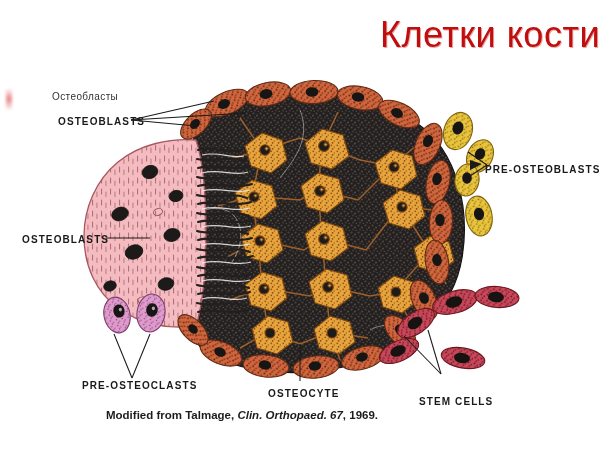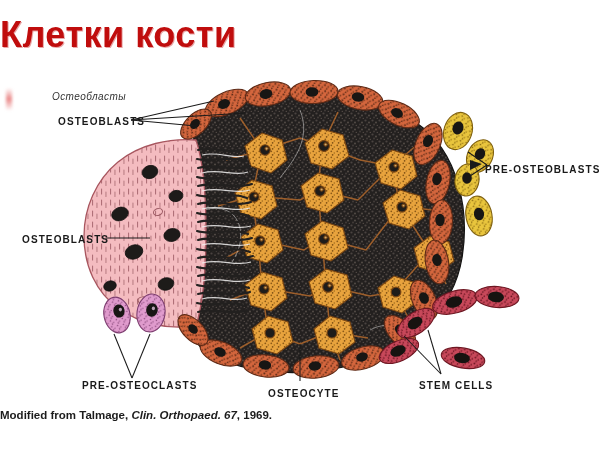--- a/index.html
+++ b/index.html
@@ -8,23 +8,23 @@
     background:#ffffff;
     font-family:"Liberation Sans", sans-serif;
     overflow:hidden;
     position:relative;
   }
   #stage{position:relative;width:600px;height:450px;}
 
   
   .title{
     position:absolute;left:0;top:14px;width:600px;
-    text-align:left;
+    text-align:right;
     font-family:"Liberation Sans", sans-serif;
-    font-size:36px;font-weight:bold;
+    font-size:36px;font-weight:normal;
     color:#c00d0d;
     letter-spacing:0.5px;
     text-shadow:1px 1px 0 rgba(190,0,0,.35);
     white-space:nowrap;
   }
 
   
   .artifact{
     position:absolute;left:6px;top:88px;width:6px;height:22px;
     background:linear-gradient(180deg,rgba(231,120,120,.0),rgba(226,96,96,.75),rgba(231,130,130,.05));
@@ -41,21 +41,21 @@
     color:#1a1a1a;
     white-space:nowrap;
   }
   .lbl-en{
     font-size:10px;font-weight:bold;letter-spacing:1.1px;
   }
   .lbl-ru{
     font-size:10px;font-weight:normal;letter-spacing:.4px;color:#333;
   }
   .caption{
-    position:absolute;left:0;top:409px;width:484px;text-align:left;
+    position:absolute;left:0;top:409px;width:484px;text-align:center;
     font-family:"Liberation Sans", sans-serif;
     font-size:11.5px;font-weight:bold;color:#1c1c1c;white-space:nowrap;
   }
   .caption i{font-style:italic;}
 </style>
 </head>
 <body>
 
 <div id="stage">
 
@@ -355,29 +355,29 @@
 
       <path d="M300,381 L300,344"></path>
 
       <path d="M441,374 L404,336"></path>
       <path d="M441,374 L428,330"></path>
     </g>
 
     <path d="M470,160 L482,164 L470,170 Z" fill="#1a1a1a"></path>
   </svg>
 
-  <div class="lbl lbl-ru" style="left:52px;top:91px;font-style:italic;">Остеобласты</div>
+  <div class="lbl lbl-ru" style="left:52px;top:91px;">Остеобласты</div>
 
   <div class="lbl lbl-en" style="left:58px;top:116px;">OSTEOBLASTS</div>
 
   <div class="lbl lbl-en" style="left:22px;top:234px;">OSTEOBLASTS</div>
 
   <div class="lbl lbl-en" style="left:82px;top:380px;text-align:right;">PRE-OSTEOCLASTS</div>
 
   <div class="lbl lbl-en" style="left:268px;top:388px;text-align:right;">OSTEOCYTE</div>
 
-  <div class="lbl lbl-en" style="left:419px;top:380px;">STEM CELLS</div>
+  <div class="lbl lbl-en" style="left:419px;top:396px;">STEM CELLS</div>
 
   <div class="lbl lbl-en" style="left:485px;top:164px;">PRE-OSTEOBLASTS</div>
 
   <div class="caption"><span>Modified from Talmage, </span><i>Clin. Orthopaed. 67</i><span>, 1969.</span></div>
 
 </div>
 
 </body></html>

